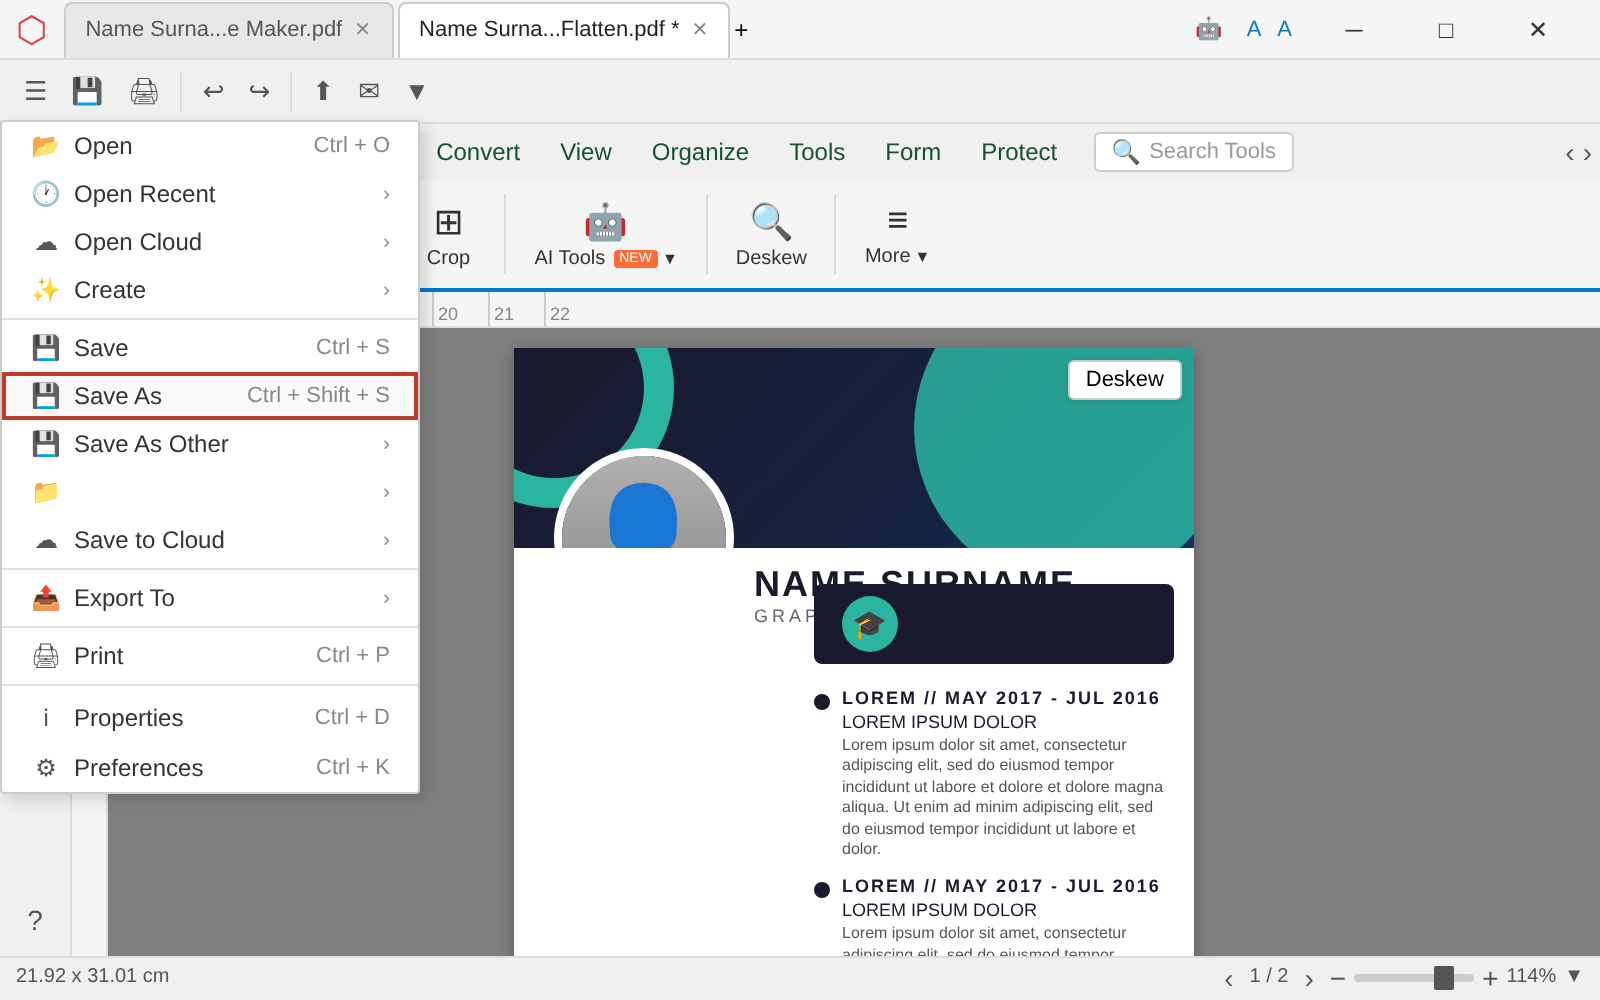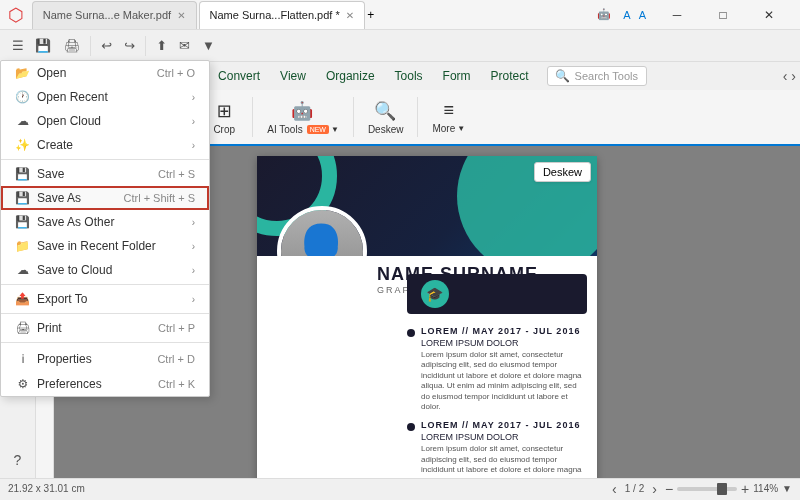--- a/index.html
+++ b/index.html
@@ -196,20 +196,32 @@
     <button class="left-btn">⊞</button>
     <button class="left-btn">🔖</button>
     <button class="left-btn">🔍</button>
     <button class="left-btn">💬</button>
     <div style="flex:1;"></div>
     <button class="left-btn">?</button>
   </div>
 
   <div class="content-area">
 
+    <div class="ruler">
+      <div class="ruler-inner">
+        <div class="ruler-tick">15</div>
+        <div class="ruler-tick">16</div>
+        <div class="ruler-tick">17</div>
+        <div class="ruler-tick">18</div>
+        <div class="ruler-tick">19</div>
+        <div class="ruler-tick">20</div>
+        <div class="ruler-tick">21</div>
+        <div class="ruler-tick">22</div>
+      </div>
+    </div>
 
     <div class="page-area">
       <div class="vertical-ruler"></div>
       <div class="pdf-viewport">
         <div class="pdf-page">
 
           <div class="pdf-header">
             <div class="pdf-teal-arc"></div>
             <div class="pdf-teal-arc2"></div>
             <div class="photo-circle">
@@ -315,21 +327,20 @@
         <div style="display:flex;align-items:center;">
           <span class="item-icon">💾</span>
           <span>Save As Other</span>
         </div>
         <span class="arrow">›</span>
       </div>
 
       <div class="dropdown-item">
         <div style="display:flex;align-items:center;">
           <span class="item-icon">📁</span>
-          <span>Save in Recent Folder</span>
         </div>
         <span class="arrow">›</span>
       </div>
 
       <div class="dropdown-item">
         <div style="display:flex;align-items:center;">
           <span class="item-icon">☁</span>
           <span>Save to Cloud</span>
         </div>
         <span class="arrow">›</span>

